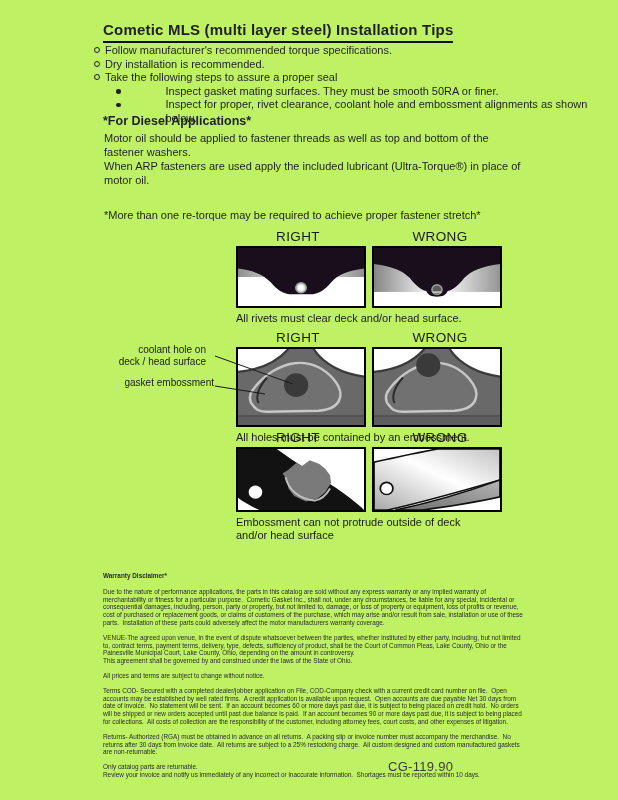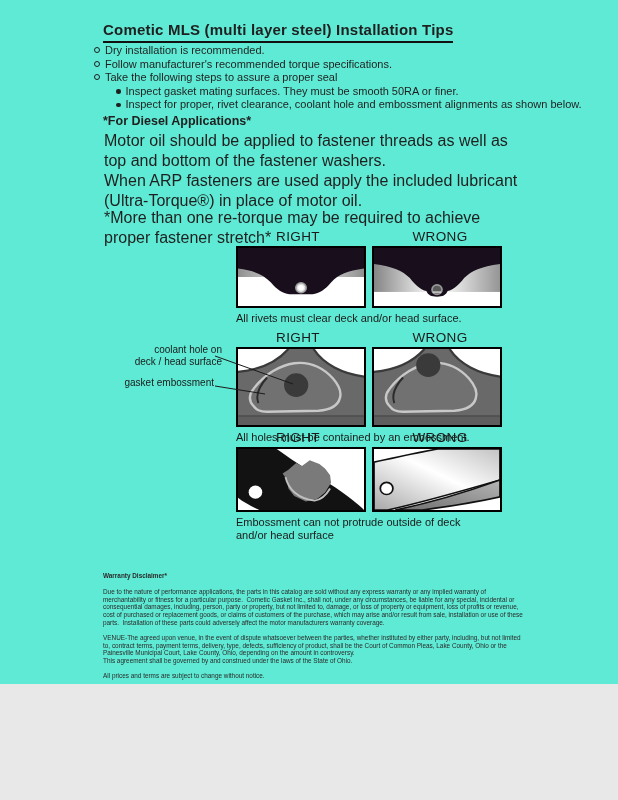--- a/index.html
+++ b/index.html
@@ -1,74 +1,74 @@
 <!DOCTYPE html>
 <html><head>
 <meta charset="utf-8">
 <style>
   html,body{margin:0;padding:0;background:#e8e8e8;}
   .page{
-    position:relative;width:618px;height:684px;background:#5eead4;
+    position:relative;width:618px;height:800px;background:#bef264;
     font-family:"Liberation Sans",sans-serif;color:#1f1f1f;overflow:hidden;
     margin:0 auto;
   }
   
   .title{
     position:absolute;left:103px;top:21px;font-size:15px;font-weight:bold;
     letter-spacing:.2px;border-bottom:2px solid #111;padding-bottom:3px;white-space:nowrap;
   }
   
   .tips{position:absolute;left:94px;top:44px;font-size:11px;line-height:13.5px;}
   .tips .row{display:flex;align-items:baseline;}
   .b1{width:4px;height:4px;border:1px solid #1f1f1f;border-radius:50%;
       display:inline-block;margin-right:5px;flex:0 0 auto;position:relative;top:-1px;}
-  .sub .row{margin-left:22px;}
+  .sub .row{margin-left:22px;gap:40px;}
   .b2{width:4.5px;height:4.5px;background:#1f1f1f;border-radius:50%;
       display:inline-block;margin-right:5px;flex:0 0 auto;position:relative;top:-1px;}
   
   .diesel-h{position:absolute;left:103px;top:114px;font-size:12.5px;font-weight:bold;}
-  .para{position:absolute;left:104px;width:420px;font-size:16px;line-height:20px;
+  .para{position:absolute;left:104px;width:420px;font-size:11px;line-height:14px;
         white-space:pre-line;}
   .p1{top:131px;} .p2{top:162px;} .p3{top:208px;}
   
   .diagrow{position:absolute;left:236px;width:266px;}
   .d1{top:229px;} .d2{top:330px;} .d3{top:430px;}
   .dlabels{display:flex;gap:18px;margin-bottom:2px;}
   .dlabels span{width:130px;text-align:center;font-size:13.5px;letter-spacing:.4px;color:#1a1a1a;}
   .dboxes{display:flex;gap:6px;}
   .dbox{border:2px solid #000;background:#fff;font-size:0;line-height:0;}
   .dcap{font-size:11px;line-height:12.5px;margin-top:4px;color:#1a1a1a;white-space:pre-line;}
   
   .callout{position:absolute;width:96px;text-align:right;font-size:10px;line-height:11.5px;
            color:#1a1a1a;white-space:pre-line;}
-  .co1{left:126px;top:344px;} .co2{left:118px;top:377px;}
+  .co1{left:110px;top:344px;} .co2{left:118px;top:377px;}
   .leader{position:absolute;left:115px;top:340px;pointer-events:none;z-index:5;}
   
   .legal{position:absolute;left:103px;top:572px;width:426px;font-size:6.4px;
          line-height:7.8px;color:#2a2a2a;}
   .legal p{margin:0 0 7px 0;white-space:pre-wrap;}
   .legal .lh{font-weight:bold;margin-bottom:8px;}
   
   .doccode{position:absolute;left:388px;top:759px;font-size:13px;color:#3a3a3a;letter-spacing:.3px;}
 </style>
 </head>
 <body>
 
 <div class="page">
 
   <div class="title">Cometic MLS (multi layer steel) Installation Tips</div>
 
   <div class="tips">
     <div class="row">
       <span class="b1"></span>
-      <span>Dry installation is recommended.</span>
+      <span>Follow manufacturer's recommended torque specifications.</span>
     </div>
     <div class="row">
       <span class="b1"></span>
-      <span>Follow manufacturer's recommended torque specifications.</span>
+      <span>Dry installation is recommended.</span>
     </div>
     <div class="row">
       <span class="b1"></span>
       <span>Take the following steps to assure a proper seal</span>
     </div>
     <div class="sub">
       <div class="row">
         <span class="b2"></span>
         <span>Inspect gasket mating surfaces.  They must be smooth 50RA or finer.</span>
       </div>

